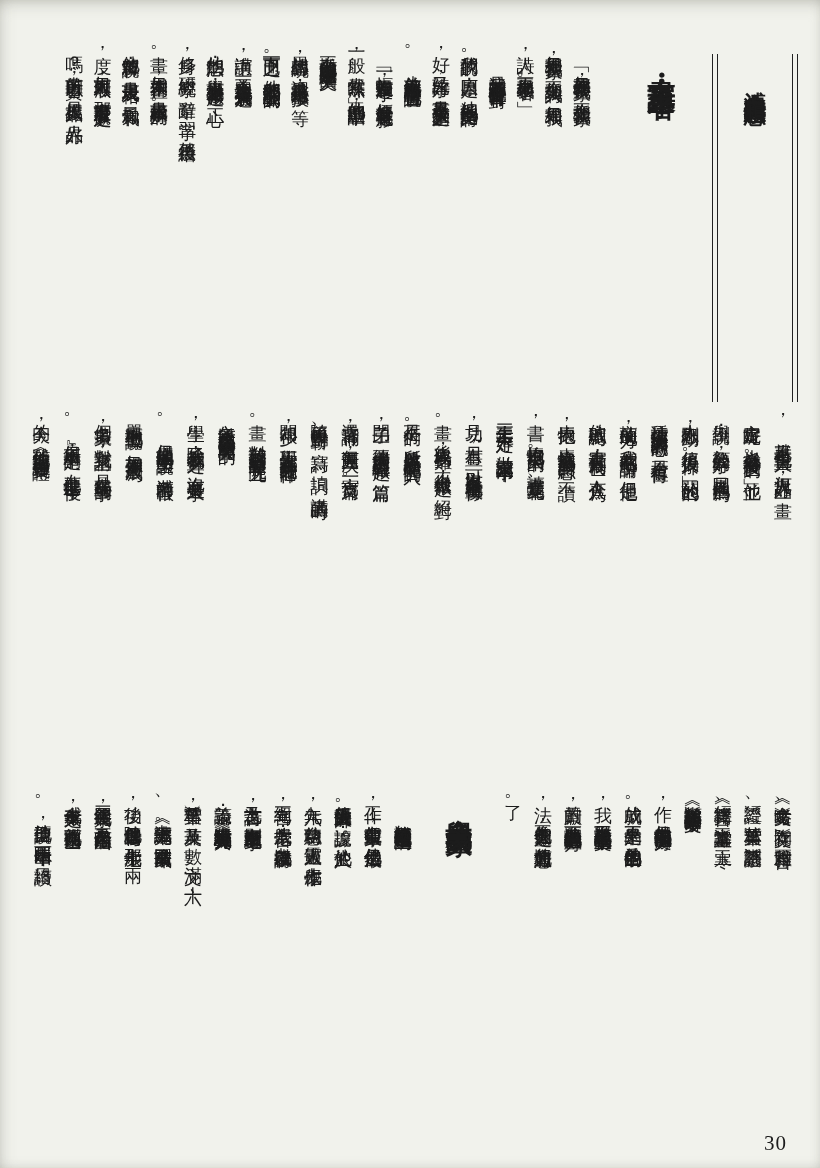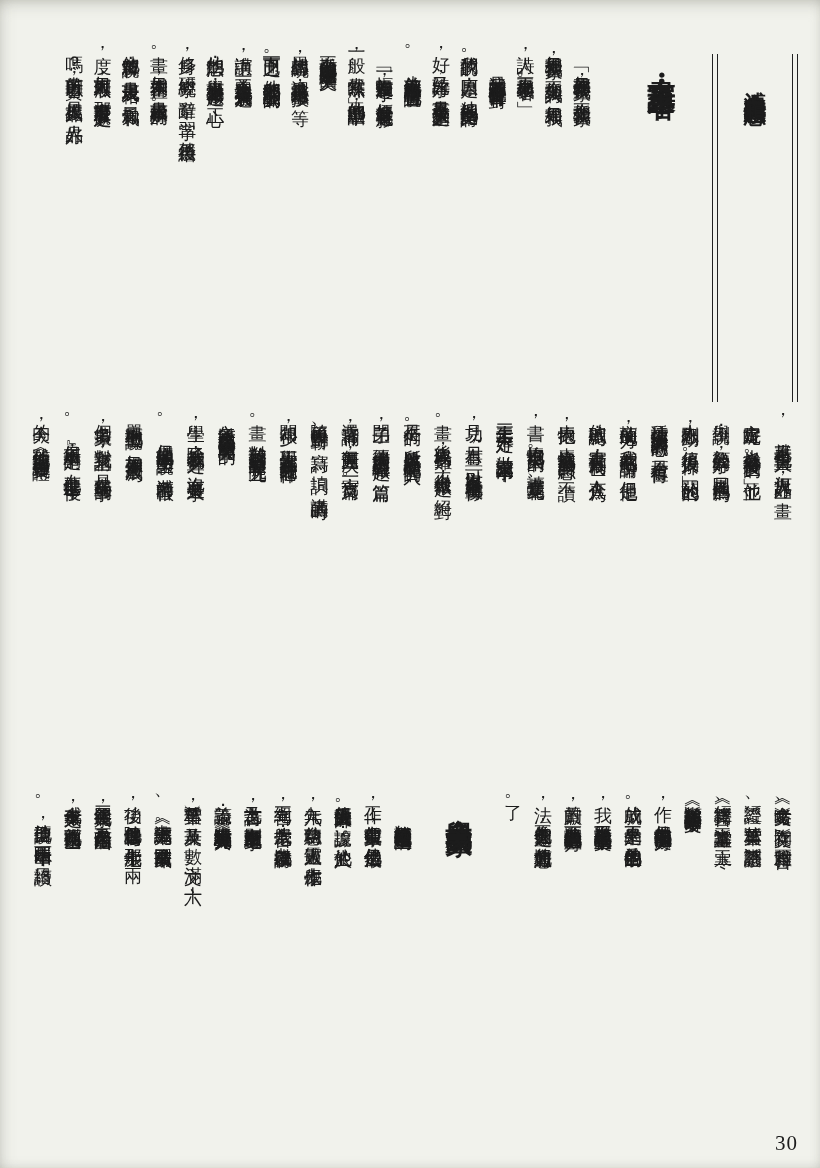--- a/index.html
+++ b/index.html
@@ -72,21 +72,21 @@
     margin:0 14px 0 16px;
     font-size:27px;
     font-weight:700;
     line-height:50px;
     padding-top:6px;
     letter-spacing:1.5px;
     white-space:nowrap;
   }
   .page-number{
     position:absolute;
-    right:22px;bottom:12px;
+    right:33px;bottom:12px;
     font-size:21px;
     letter-spacing:1px;
   }
 </style>
 </head>
 <body>
 
 <div class="page">
 
   <div class="band band1">

